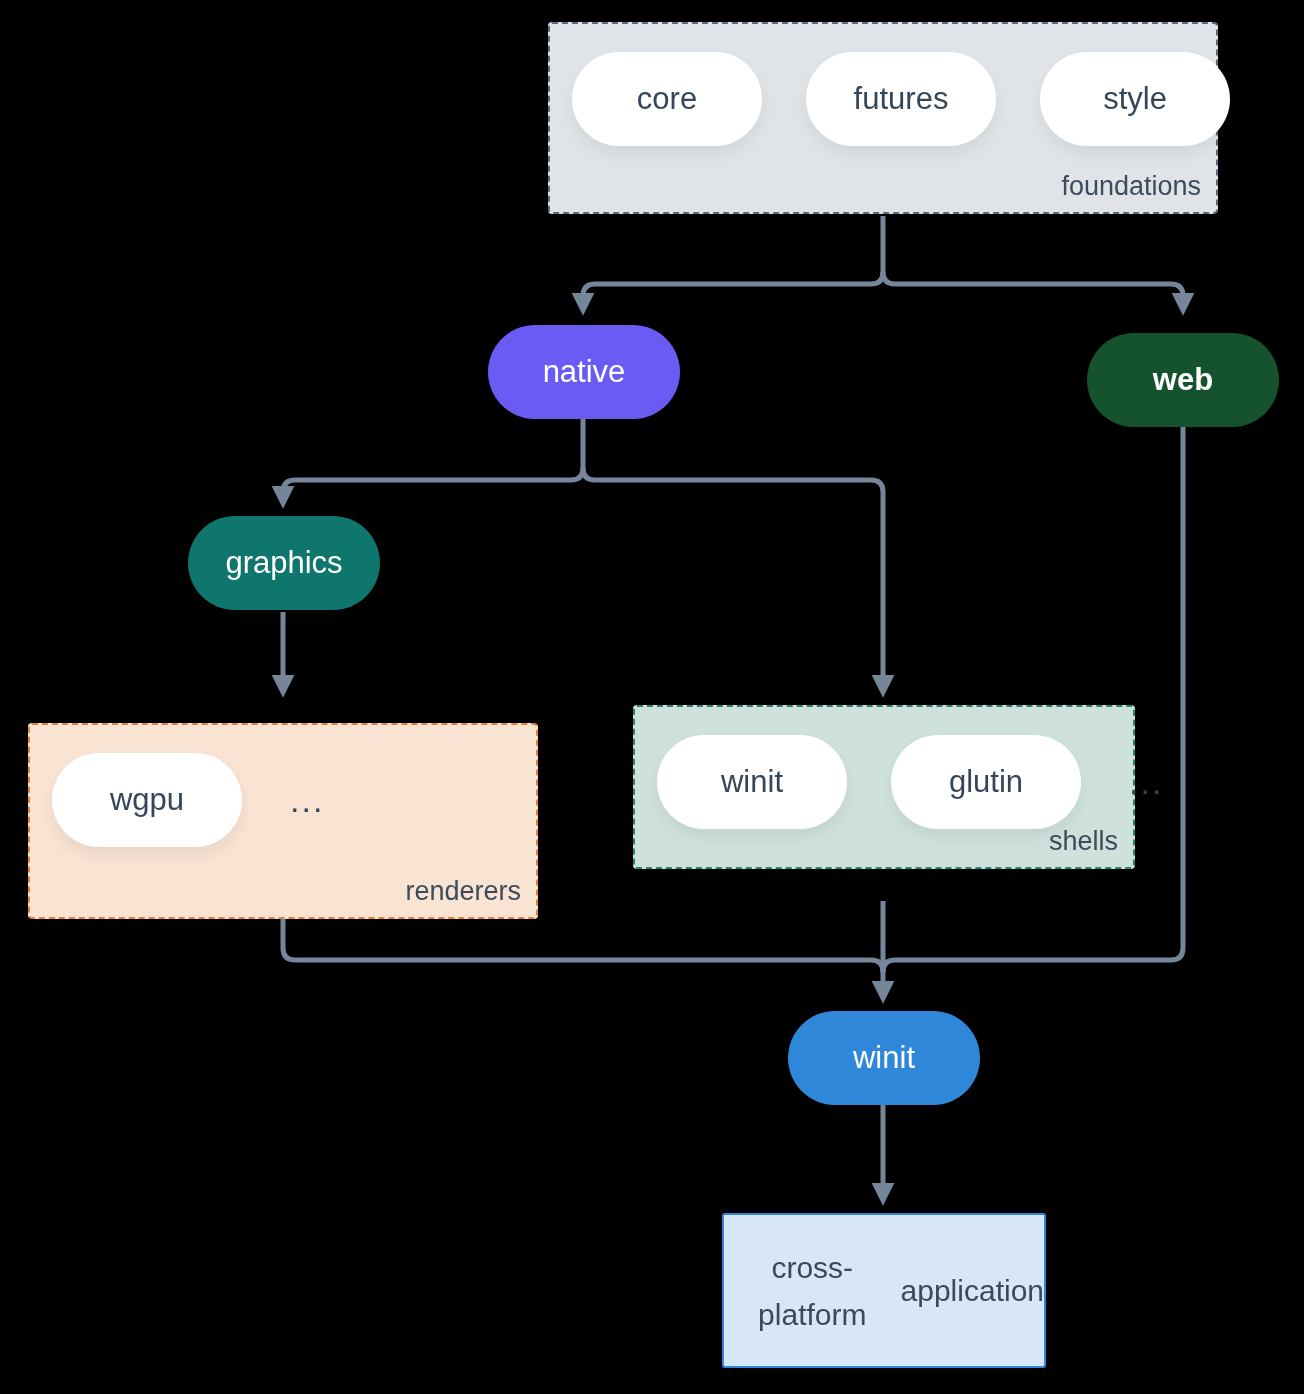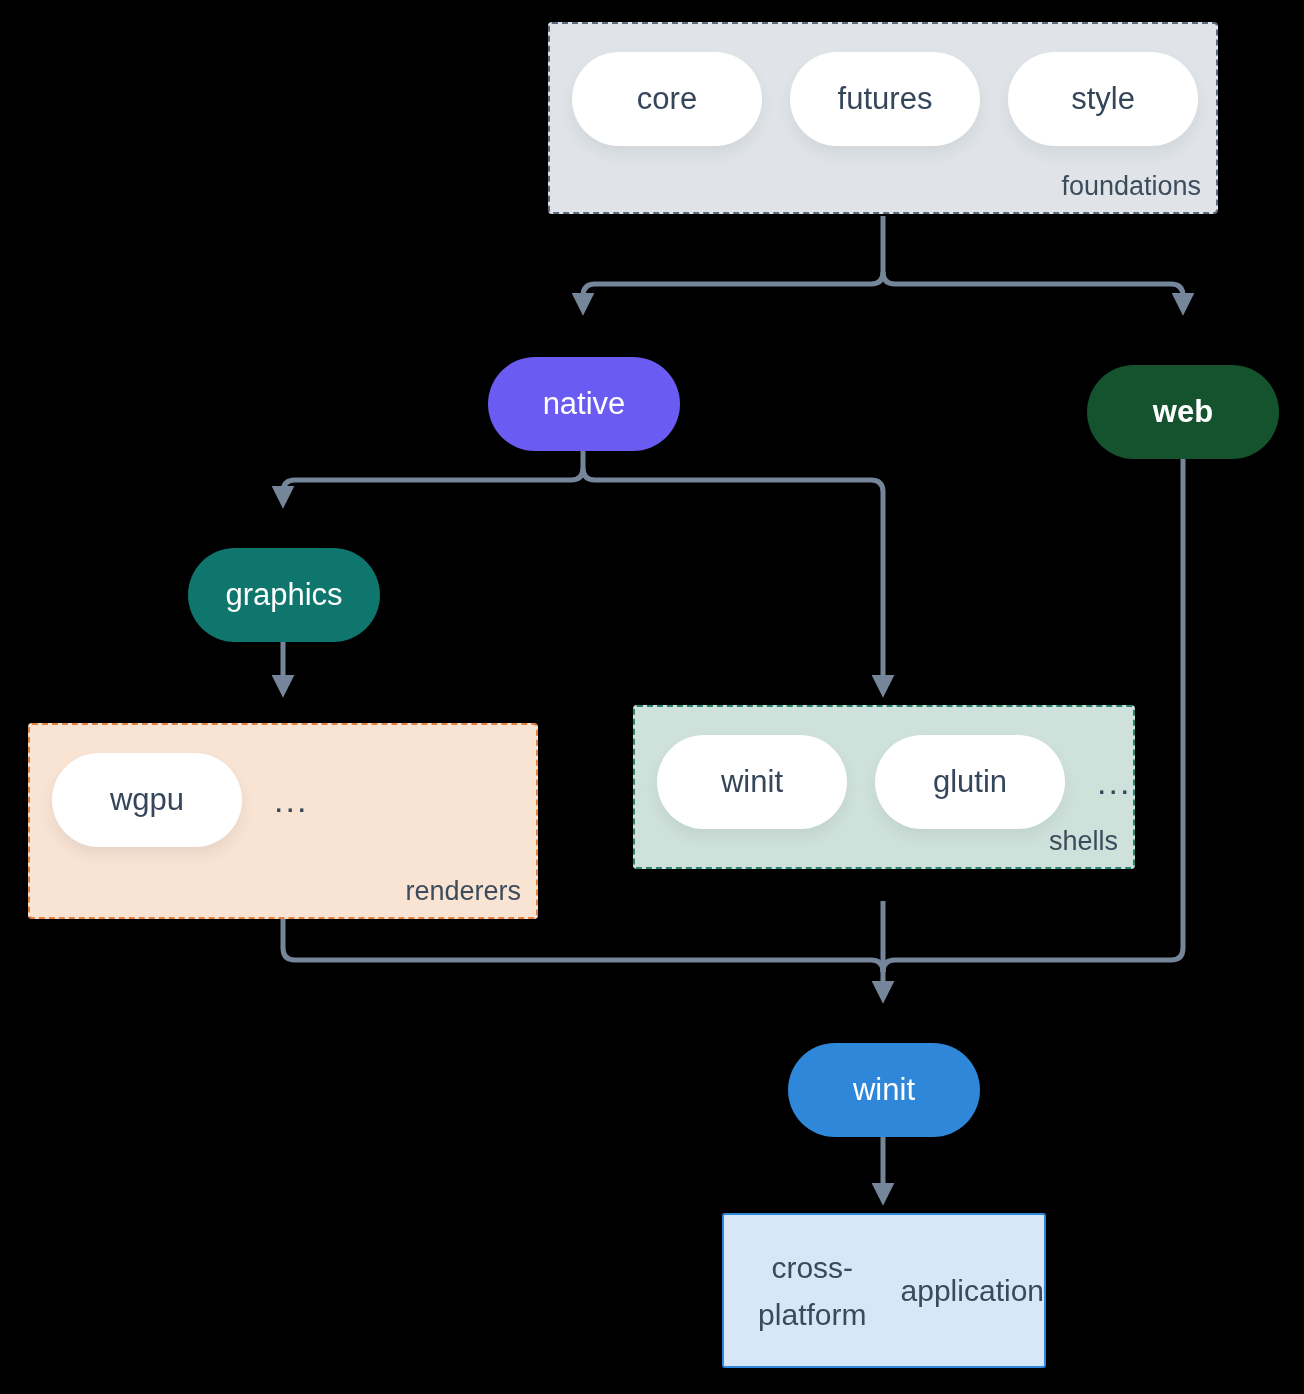--- a/index.html
+++ b/index.html
@@ -19,21 +19,21 @@
     z-index: 2;
     box-sizing: border-box;
   }
   .group-foundations { left: 548px; top: 22px;  width: 670px; height: 192px; background: #e0e4e8; border: 2px dashed #5c6b7c; }
   .group-renderers   { left: 28px;  top: 705px; width: 510px; height: 196px; background: #f9e3d3; border: 2px dashed #e2823e; margin-top: 18px; }
   .group-shells      { left: 633px; top: 705px; width: 502px; height: 164px; background: #cfe1db; border: 2px dashed #2b8270; }
 
   .pill-row {
     display: flex;
     align-items: center;
-    gap: 28px;
+    gap: 44px;
     padding: 28px 0 0 22px;
   }
   .pill {
     background: #ffffff;
     border-radius: 47px;
     height: 94px;
     width: 190px;
     flex: 0 0 auto;
     display: flex;
     align-items: center;
@@ -60,21 +60,20 @@
     position: absolute;
     width: 192px;
     height: 94px;
     border-radius: 47px;
     display: flex;
     align-items: center;
     justify-content: center;
     color: #ffffff;
     font-size: 31px;
     z-index: 3;
-    margin-top: 32px;
   }
   .node-native   { left: 488px;  top: 325px; background: #6a5cf2; }
   .node-web      { left: 1087px; top: 333px; background: #14532d; font-weight: bold; }
   .node-graphics { left: 188px;  top: 516px; background: #0f766e; }
   .node-iced     { left: 788px;  top: 1011px; background: #2e87d8; }
 
   .app-box {
     position: absolute;
     left: 722px; top: 1213px;
     width: 324px; height: 155px;

